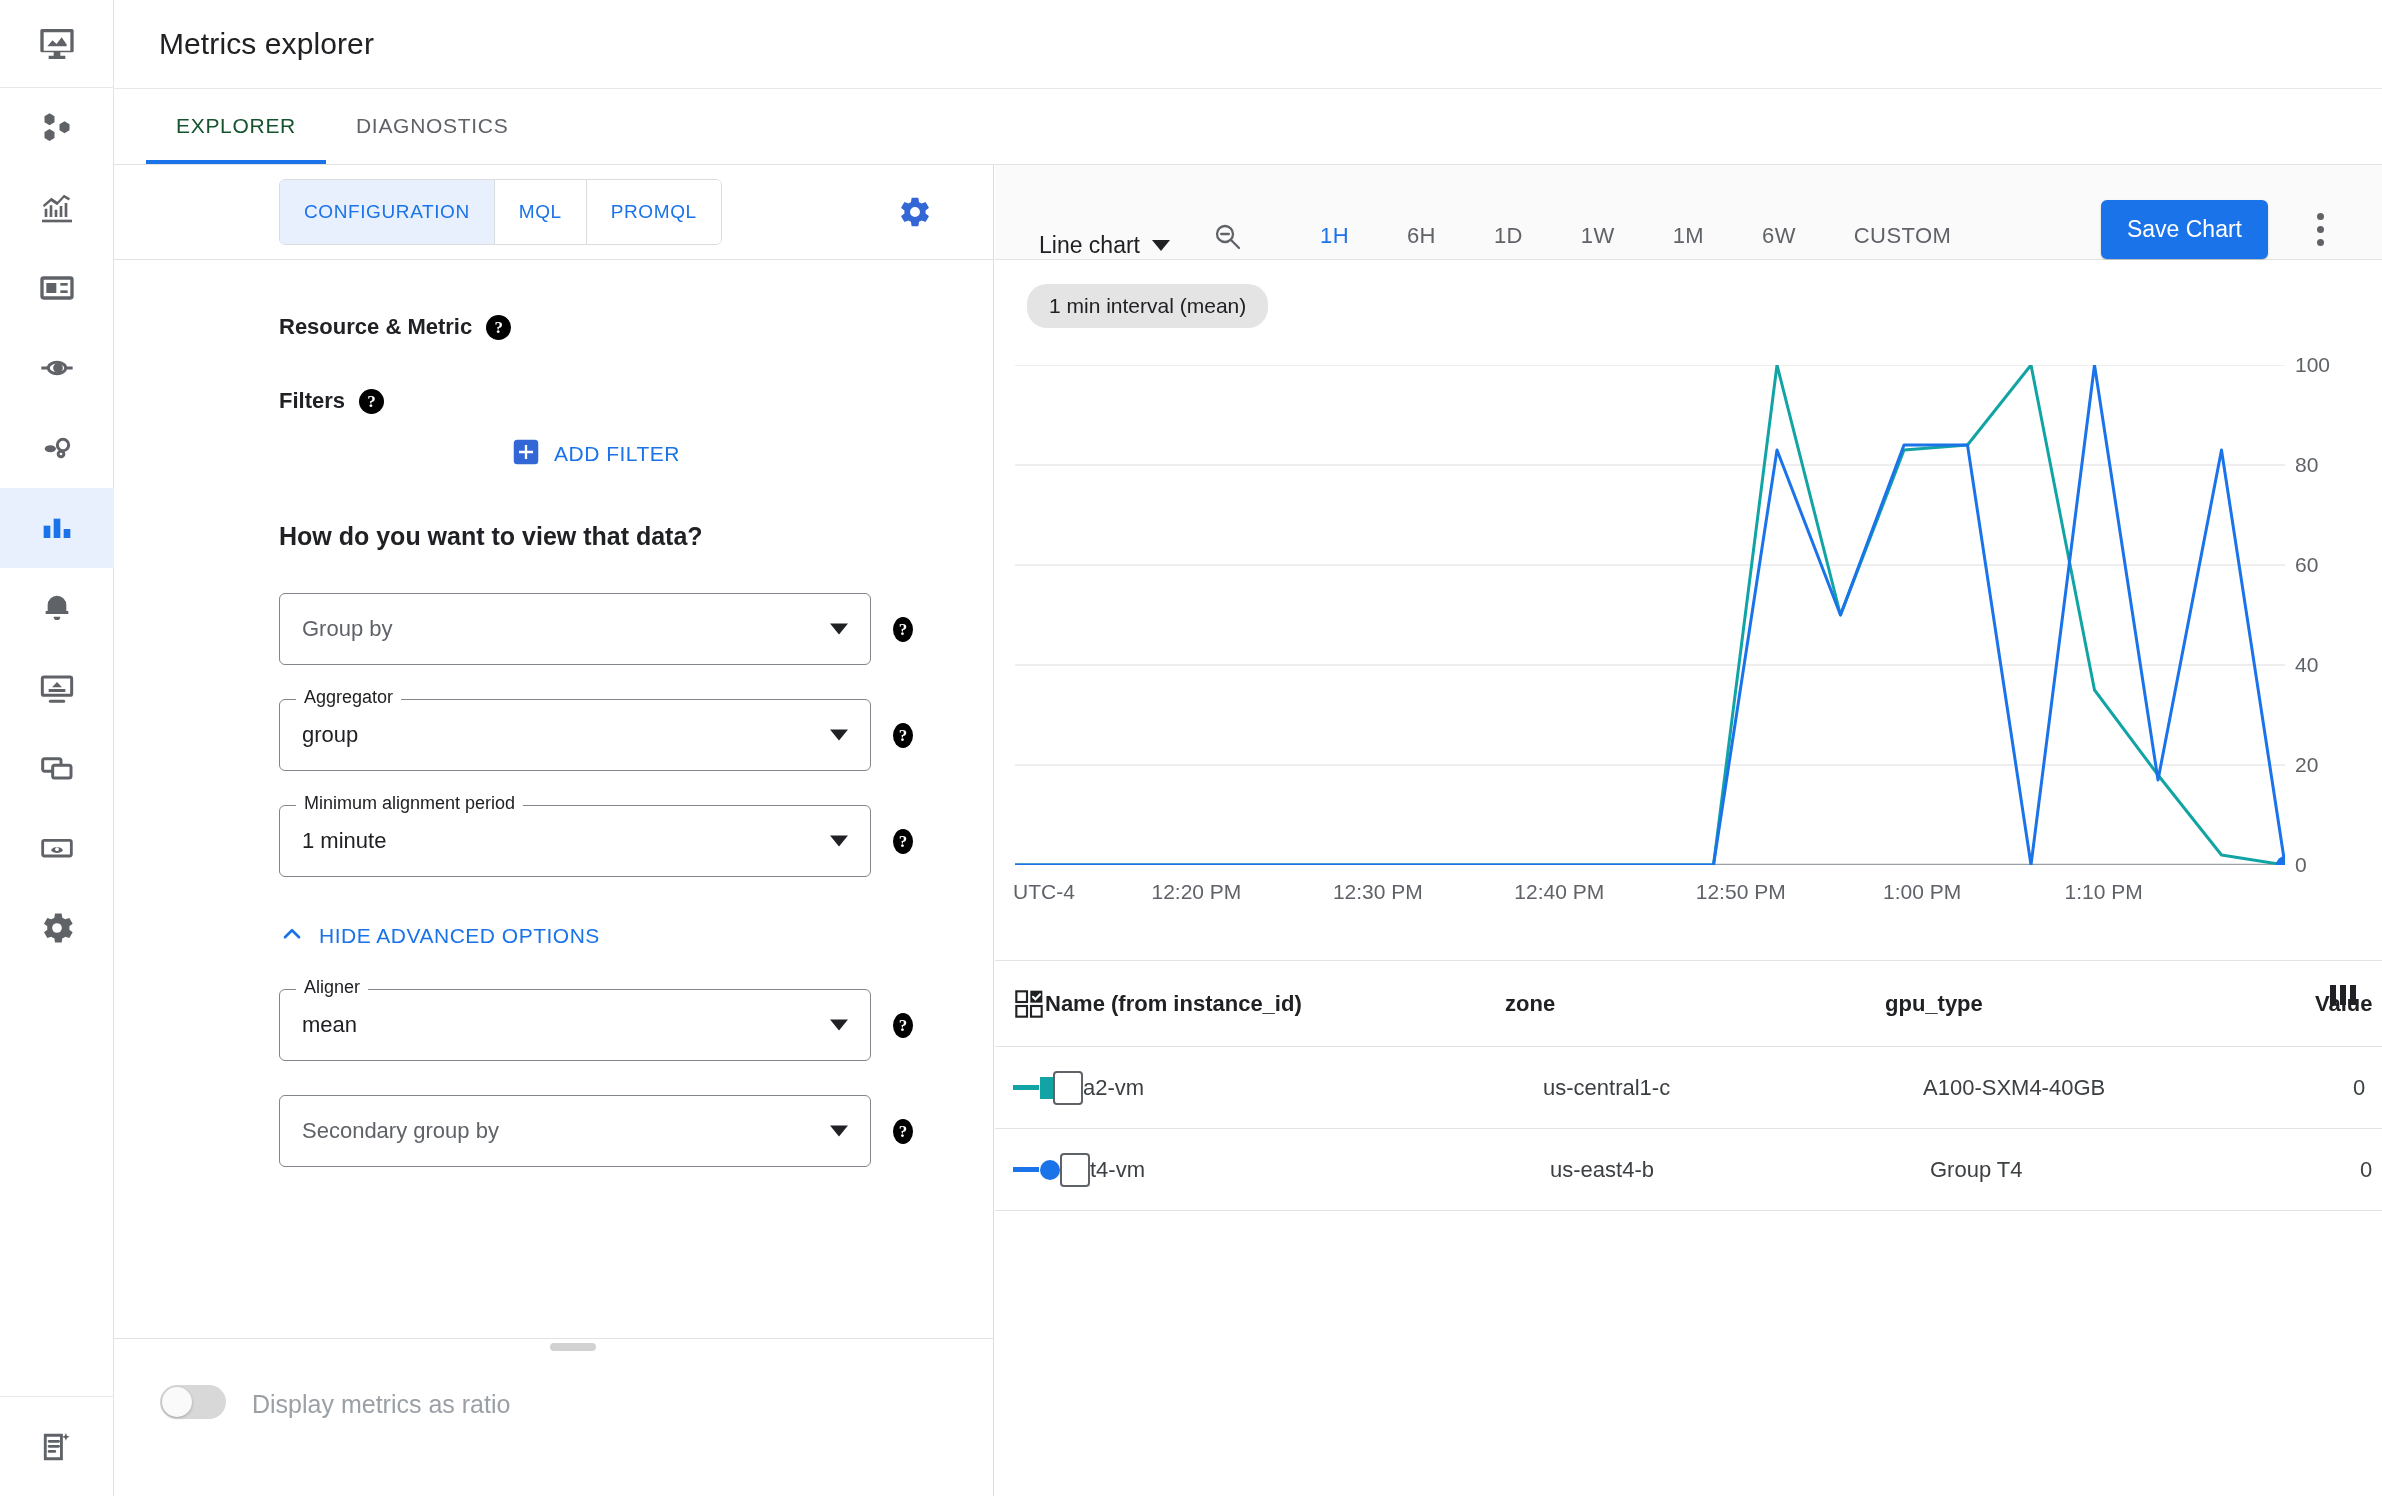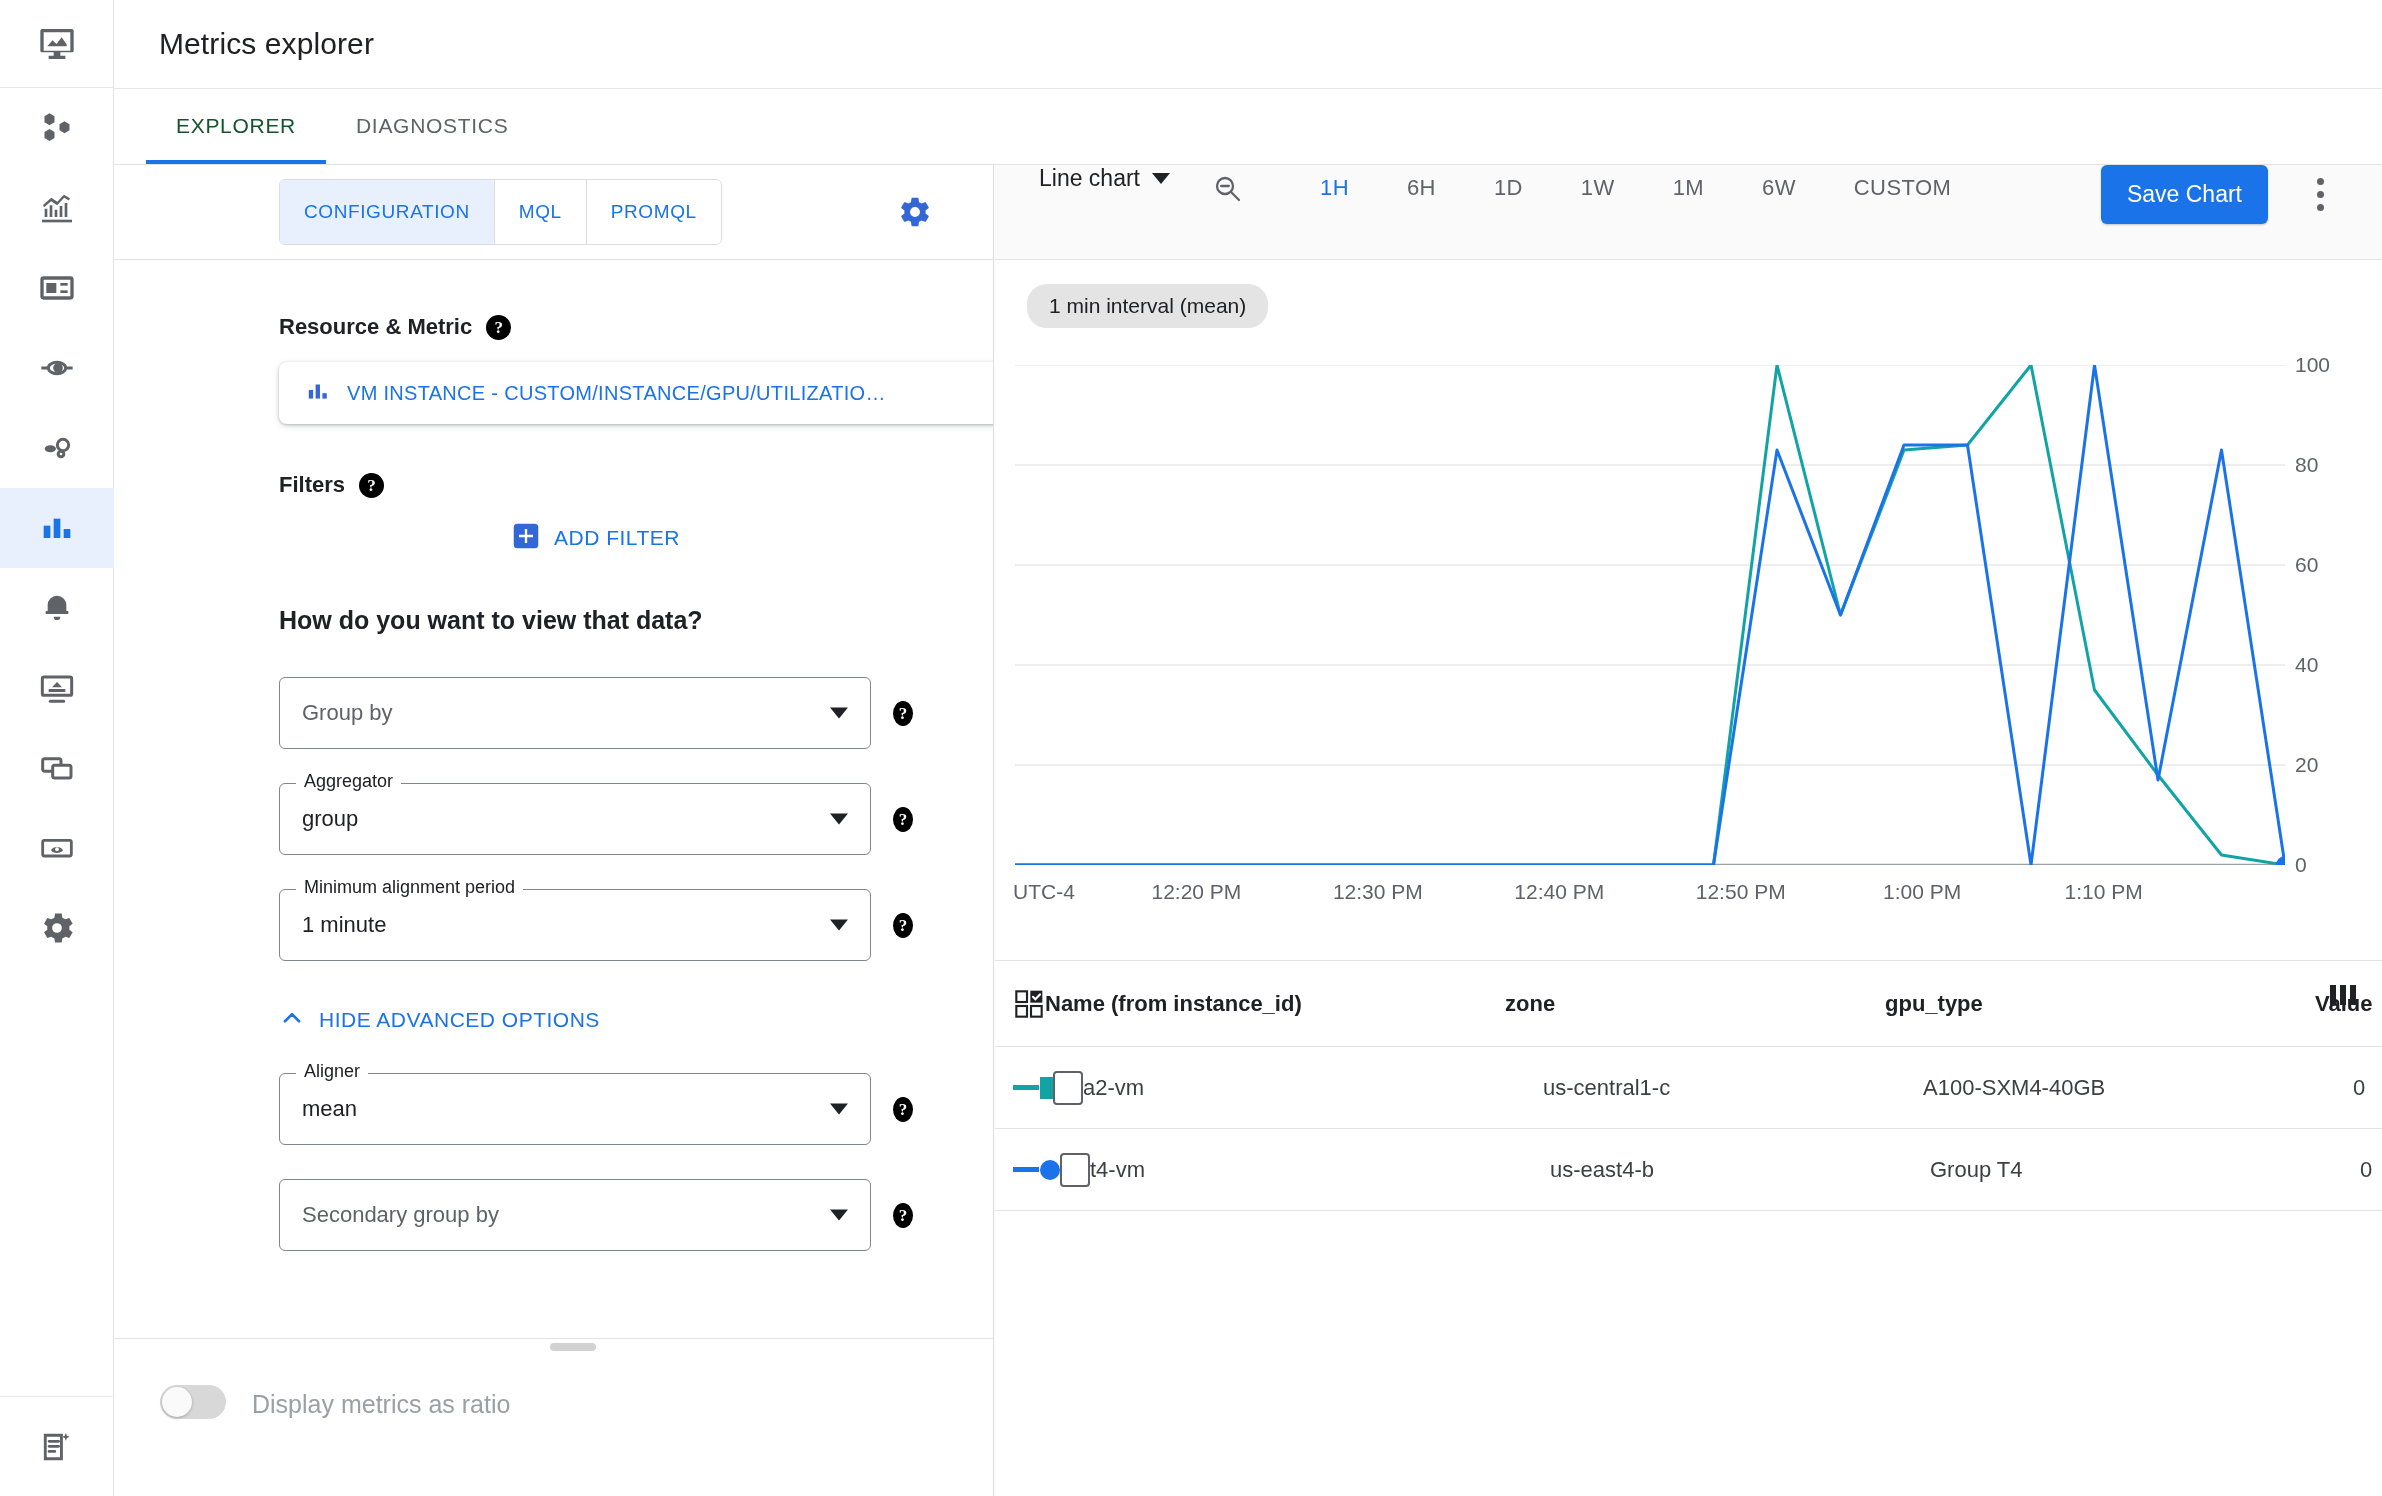--- a/index.html
+++ b/index.html
@@ -216,21 +216,21 @@
     background:#fafafa; box-shadow: 0 1px 3px rgba(0,0,0,.25);
   }
   #ratio-label { font-size:25px; color:#9aa0a6; }
 
   
   #chart-toolbar {
     position:absolute; left:995px; top:165px;
     width:1387px; height:95px;
     background:#fafafa;
     border-bottom:1px solid #e3e3e3;
-    display:flex; align-items:flex-start;
+    display:flex; align-items:flex-end;
   }
   #chart-type {
     margin-left: 44px; display:flex; align-items:center; gap:12px;
     font-size:23px; color:#202124; cursor:pointer;
   }
   #chart-type .caret2 {
     width:0;height:0;
     border-left:9px solid transparent;border-right:9px solid transparent;
     border-top:11px solid #202124;
   }
@@ -458,30 +458,20 @@
   </div>
 
   <div id="config-body">
 
     <div class="cfg-pad" style="padding-top:54px;">
       <div class="section-title">
         <span>Resource &amp; Metric</span>
         <span class="help-dot">?</span>
       </div>
 
-      <div id="metric-chip">
-        <span>
-          <svg width="26" height="26" viewBox="0 0 24 24" fill="#3367d6">
-            <rect x="3.5" y="11" width="4" height="8"></rect>
-            <rect x="9.8" y="6" width="4" height="13"></rect>
-            <rect x="16.1" y="14" width="4" height="5"></rect>
-          </svg>
-        </span>
-        <span class="mtext">VM INSTANCE - CUSTOM/INSTANCE/GPU/UTILIZATIO…</span>
-      </div>
     </div>
 
     <div class="cfg-pad" style="padding-top:48px;">
       <div class="section-title">
         <span>Filters</span>
         <span class="help-dot">?</span>
       </div>
 
       <div id="add-filter">
         <span>

